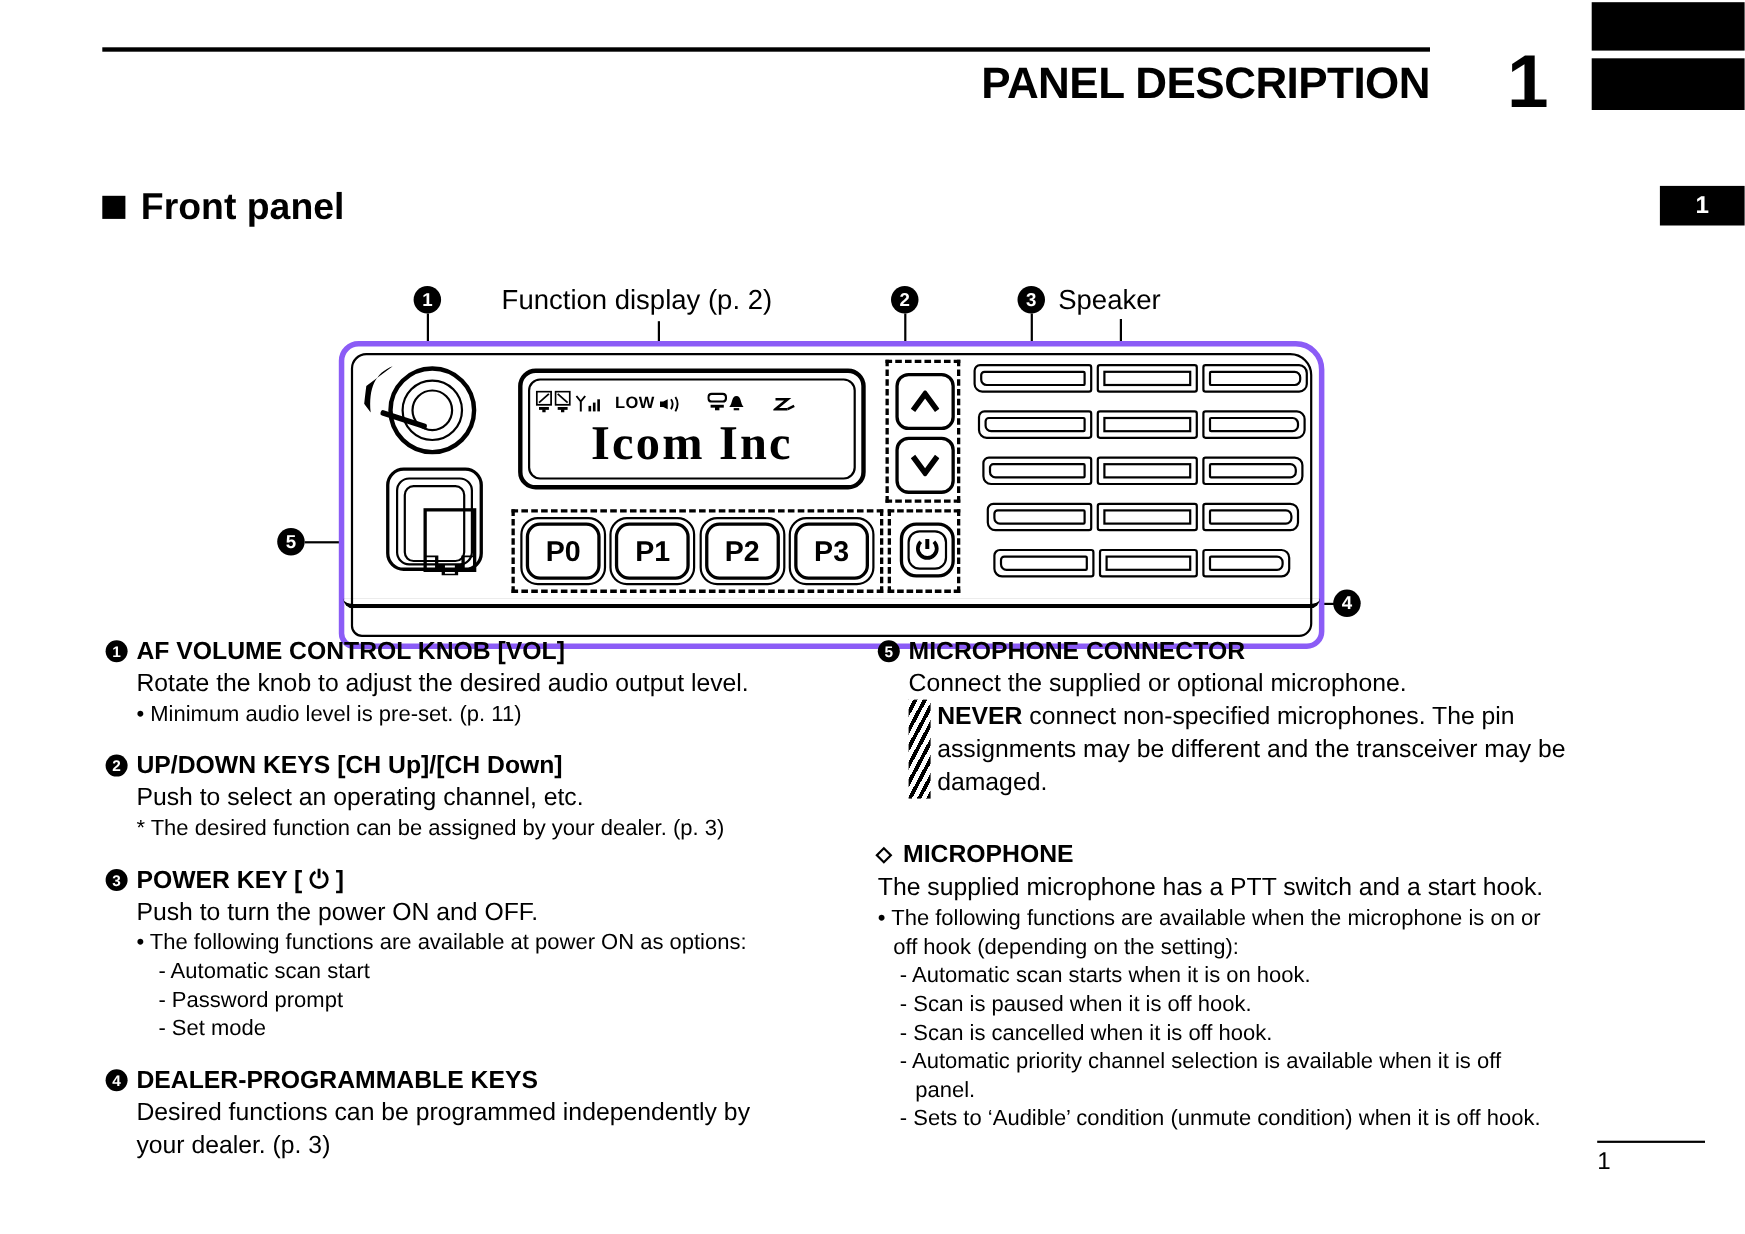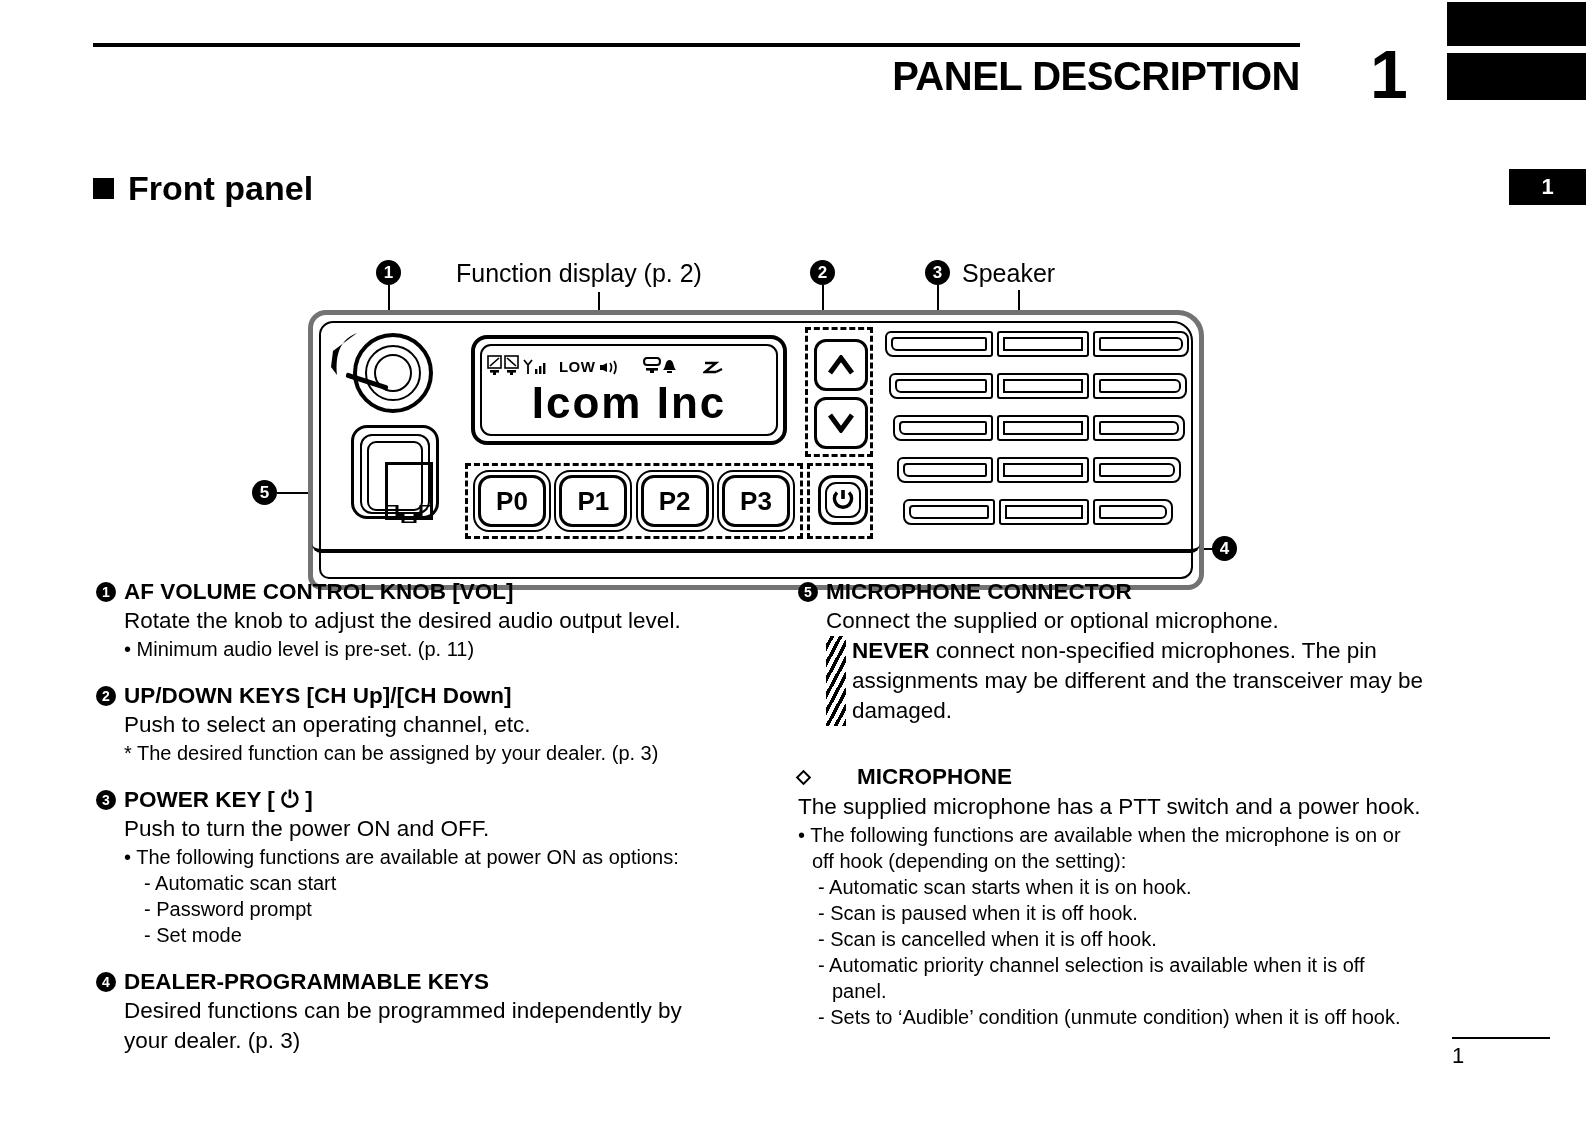--- a/index.html
+++ b/index.html
@@ -69,21 +69,21 @@
   .leader { position: absolute; background: #000; }
   .leader-v { width: 2px; }
   .leader-h { height: 2px; }
   .leader-dot {
     position: absolute; width: 9px; height: 9px; border-radius: 50%; background: #000;
   }
 
   
   #radio-body {
     position: absolute; left: 308px; top: 62px; width: 896px; height: 280px;
-    border: 5px solid #737373;
+    border: 5px solid #8b5cf6;
     border-radius: 18px 26px 16px 14px;
     background: #fff;
   }
   #radio-body-inner {
     position: absolute; left: 6px; top: 6px; right: 6px; bottom: 6px;
     border: 2px solid #000;
     border-radius: 14px 20px 12px 10px;
   }
   #radio-base {
     position: absolute; left: 312px; top: 296px; width: 888px; height: 9px;
@@ -141,21 +141,21 @@
     border: 2px solid #000; border-radius: 11px;
   }
   #lcd-icons {
     position: absolute; left: 12px; top: 14px; right: 10px; height: 22px;
     display: flex; align-items: flex-end;
   }
   .lcd-ico { display: inline-flex; align-items: flex-end; line-height: 1; }
   #lcd-text {
     position: absolute; left: 0; right: 0; top: 40px;
     text-align: center;
-    font-family: Liberation Sans, sans-serif;
+    font-family: Liberation Serif, serif;
     font-size: 44px; font-weight: bold;
     letter-spacing: 2px;
     line-height: 48px;
   }
 
   
   #updown-dash {
     position: absolute; left: 492px; top: 12px; width: 68px; height: 130px;
     border: 3px dashed #000;
   }
@@ -235,21 +235,21 @@
     margin-right: 8px; margin-top: 4px;
   }
   .entry-body { padding-left: 28px; }
   .line { font-size: 22.5px; line-height: 30px; }
   .line-sub { font-size: 20px; line-height: 26px; }
   .line-dash { font-size: 20px; line-height: 26px; padding-left: 20px; }
   .line-dash-cont { font-size: 20px; line-height: 26px; padding-left: 34px; }
 
   .diamond-head {
     display: flex; align-items: center;
-    font-size: 22.5px; font-weight: bold; line-height: 30px; gap: 36px;
+    font-size: 22.5px; font-weight: bold; line-height: 30px;
   }
   .diamond-head .dia {
     display: inline-block; width: 11px; height: 11px;
     border: 2px solid #000; transform: rotate(45deg);
     margin-right: 12px;
   }
 
   .never-block { display: flex; align-items: stretch; }
   .hatch-bar {
     flex: 0 0 auto; width: 20px; margin-right: 6px;
@@ -568,21 +568,21 @@
     </div>
   </div>
 
   <div style="height:16px;"></div>
 
   <div>
     <div class="diamond-head">
       <span class="dia"></span>
       <span>MICROPHONE</span>
     </div>
-    <div class="line">The supplied microphone has a PTT switch and a power hook.</div>
+    <div class="line">The supplied microphone has a PTT switch and a start hook.</div>
     <div class="line-sub">• The following functions are available when the microphone is on or</div>
     <div class="line-sub" style="padding-left:14px;">off hook (depending on the setting):</div>
     <div class="line-dash">- Automatic scan starts when it is on hook.</div>
     <div class="line-dash">- Scan is paused when it is off hook.</div>
     <div class="line-dash">- Scan is cancelled when it is off hook.</div>
     <div class="line-dash">- Automatic priority channel selection is available when it is off</div>
     <div class="line-dash-cont">panel.</div>
     <div class="line-dash">- Sets to ‘Audible’ condition (unmute condition) when it is off hook.</div>
   </div>
 </div>

